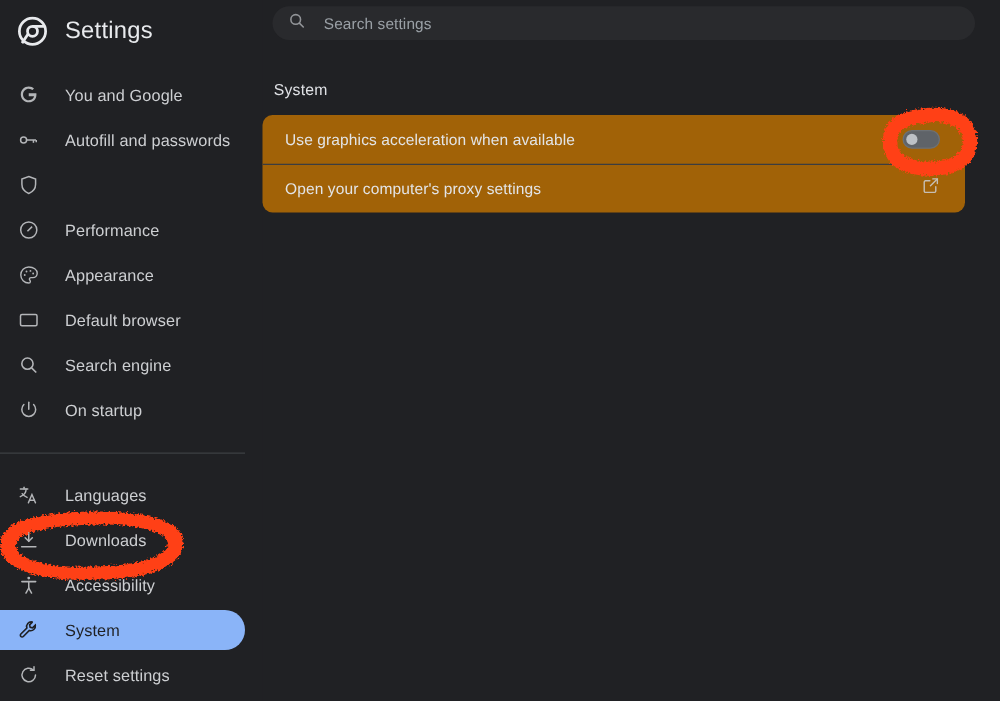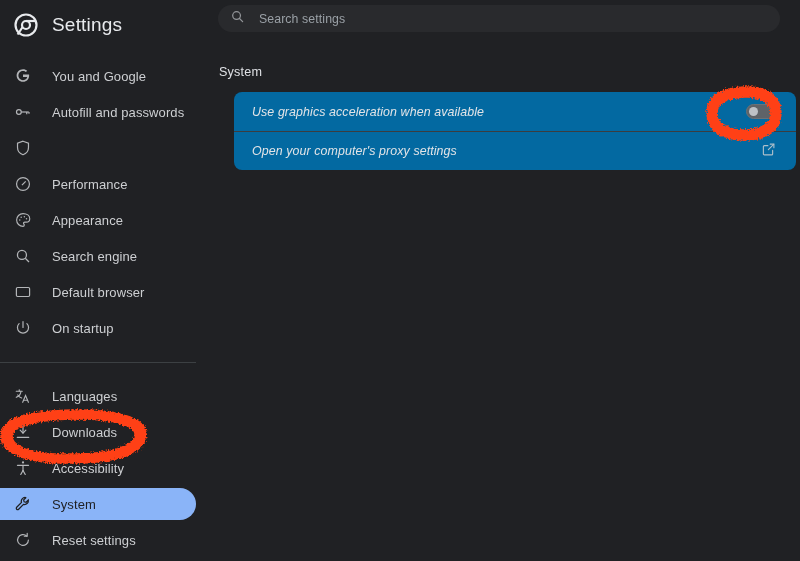--- a/index.html
+++ b/index.html
@@ -55,22 +55,22 @@
   }
   .searchbar .s-ic { width:15px; height:15px; opacity:.75; flex:none; }
   .searchbar .s-ph { font-size:12.3px; color:#9aa0a6; letter-spacing:.1px; }
 
   .section-title {
     position:absolute; left:9px; top:65px;
     font-size:12.6px; color:#dfe1e5; font-weight:400; letter-spacing:.2px;
   }
 
   .card {
-    position:absolute; left:24px; top:92px; width:562px;
-    background:#0369a1; border-radius:8px; overflow:hidden;font-style:italic;
+    position:absolute; left:0; top:92px; width:562px;
+    background:#a16207; border-radius:8px; overflow:hidden;
   }
   .row {
     display:flex; align-items:center; justify-content:space-between;
     height:39px; padding:0 20px 0 18px;
   }
   .row + .row { border-top:1px solid #3b3d40; }
   .row .row-label { font-size:12.4px; color:#e2e4e7; letter-spacing:.1px; }
 
   
   .toggle {
@@ -157,35 +157,35 @@
             <circle cx="9.6" cy="8.3" r="1" fill="#cdcfd2" stroke="none"></circle>
             <circle cx="13.8" cy="7.6" r="1" fill="#cdcfd2" stroke="none"></circle>
             <circle cx="16.7" cy="10.4" r="1" fill="#cdcfd2" stroke="none"></circle>
           </svg>
         </span>
         <span class="label">Appearance</span>
       </div>
 
       <div class="nav-item" style="margin-top:4px;">
         <span>
+          <svg class="nicon" viewBox="0 0 24 24" fill="none" stroke="#cdcfd2" stroke-width="1.6">
+            <rect x="3.2" y="6" width="17.6" height="12" rx="1.6"></rect>
+          </svg>
+        </span>
+        <span class="label">Default browser</span>
+      </div>
+
+      <div class="nav-item" style="margin-top:4px;">
+        <span>
           <svg class="nicon" viewBox="0 0 24 24" fill="none" stroke="#cdcfd2" stroke-width="1.7">
             <circle cx="10.6" cy="10.6" r="6"></circle>
               <path d="M15 15l5 5"></path>
           </svg>
         </span>
         <span class="label">Search engine</span>
-      </div>
-
-      <div class="nav-item" style="margin-top:4px;">
-        <span>
-          <svg class="nicon" viewBox="0 0 24 24" fill="none" stroke="#cdcfd2" stroke-width="1.6">
-            <rect x="3.2" y="6" width="17.6" height="12" rx="1.6"></rect>
-          </svg>
-        </span>
-        <span class="label">Default browser</span>
       </div>
 
       <div class="nav-item" style="margin-top:4px;">
         <span>
           <svg class="nicon" viewBox="0 0 24 24" fill="none" stroke="#cdcfd2" stroke-width="1.6" stroke-linecap="round">
             <path d="M12 3.6v7.6"></path>
               <path d="M17.2 6.2a7.4 7.4 0 1 1-10.4 0"></path>
           </svg>
         </span>
         <span class="label">On startup</span>

